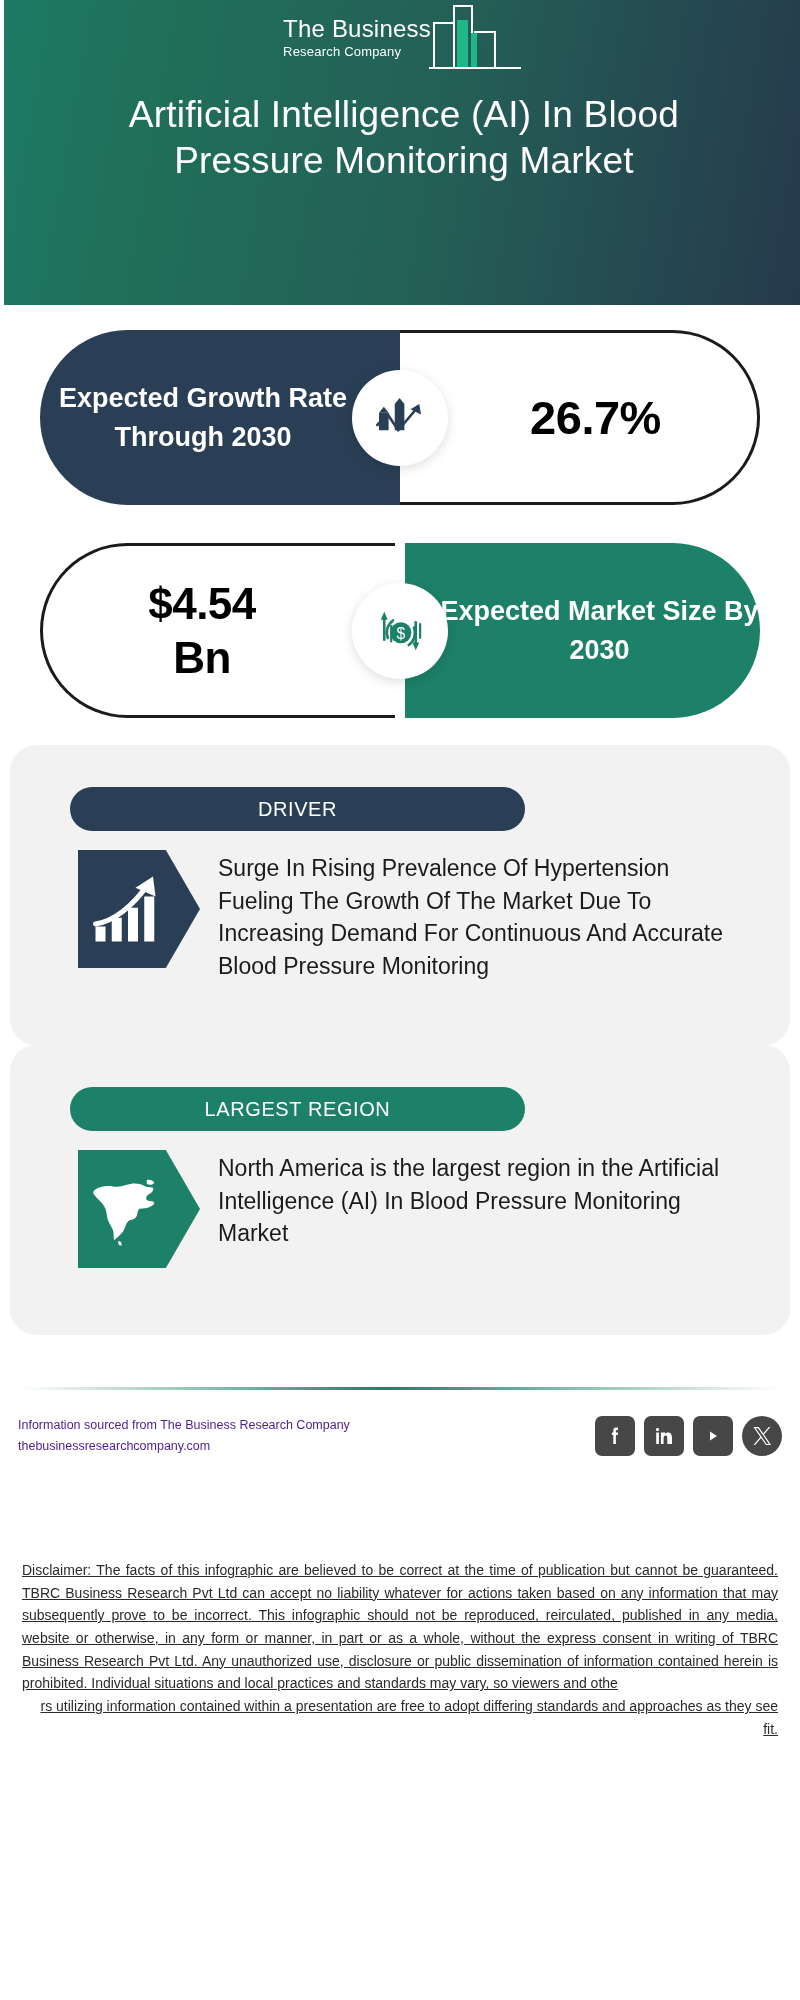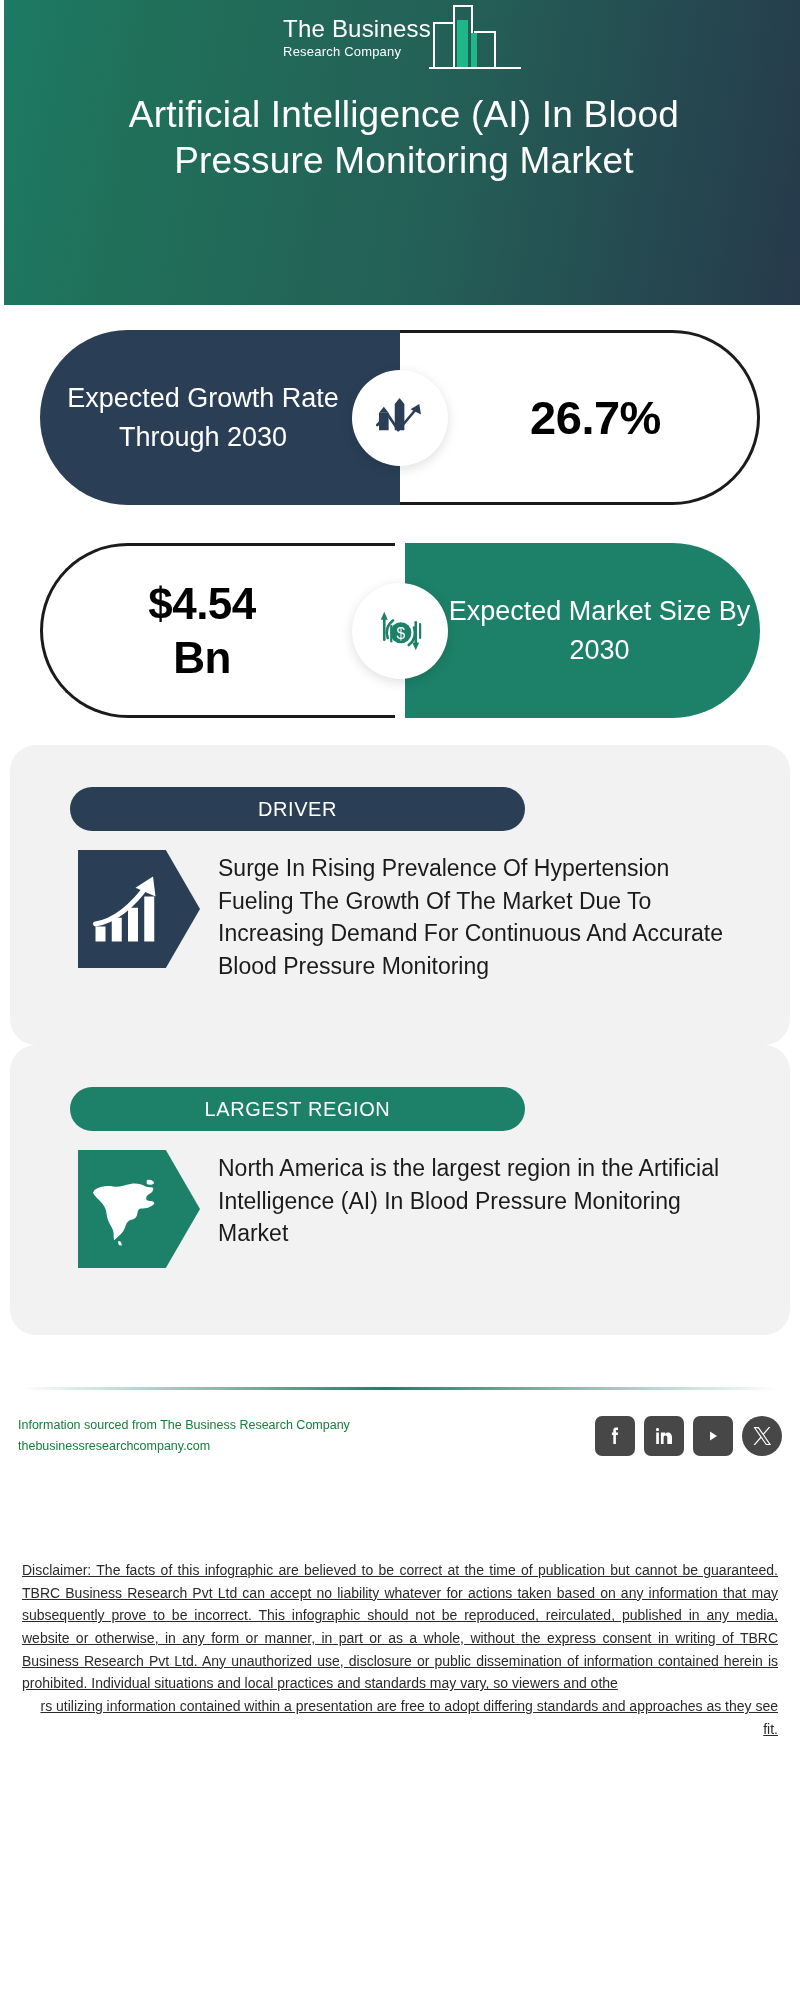--- a/index.html
+++ b/index.html
@@ -109,21 +109,21 @@
   .navy-bg { background: #2a3f55; }
   .navy-line { border-color: #2a3f55; }
   .green-bg { background: #1d8068; }
   .green-line { border-color: #1d8068; }
 
   .stat-label {
     color: #ffffff;
     font-size: 27px;
     line-height: 1.42;
     text-align: center;
-    font-weight: 400;
+    font-weight: 700;
   }
   .stat-value {
     color: #000000;
     font-size: 47px;
     font-weight: 700;
     text-align: center;
     line-height: 1.22;
     letter-spacing: -.5px;
   }
   .stat-value.two-line { font-size: 44px; }
@@ -223,21 +223,21 @@
     top: 1415px;
     width: 800px;
     display: flex;
     align-items: center;
     justify-content: space-between;
     padding: 0 18px 0 18px;
   }
   .source-text {
     font-size: 12.5px;
     line-height: 1.7;
-    color: #15803d;
+    color: #4c1d95;
   }
   .socials { display: flex; gap: 9px; }
   .social {
     width: 40px; height: 40px;
     background: #474747;
     border-radius: 7px;
     display: flex;
     align-items: center;
     justify-content: center;
   }

